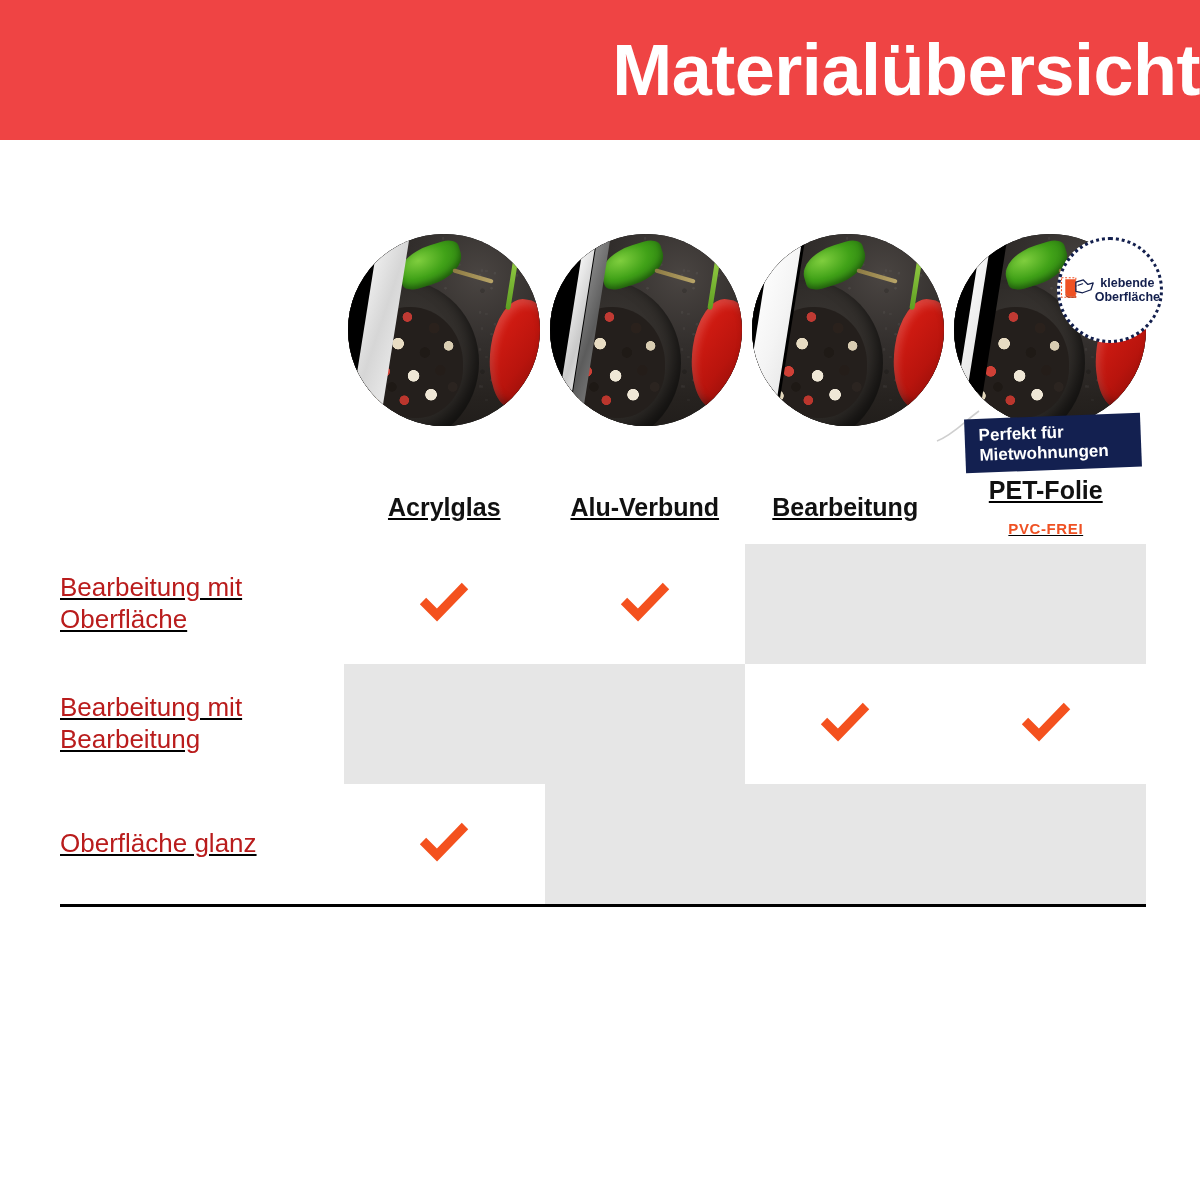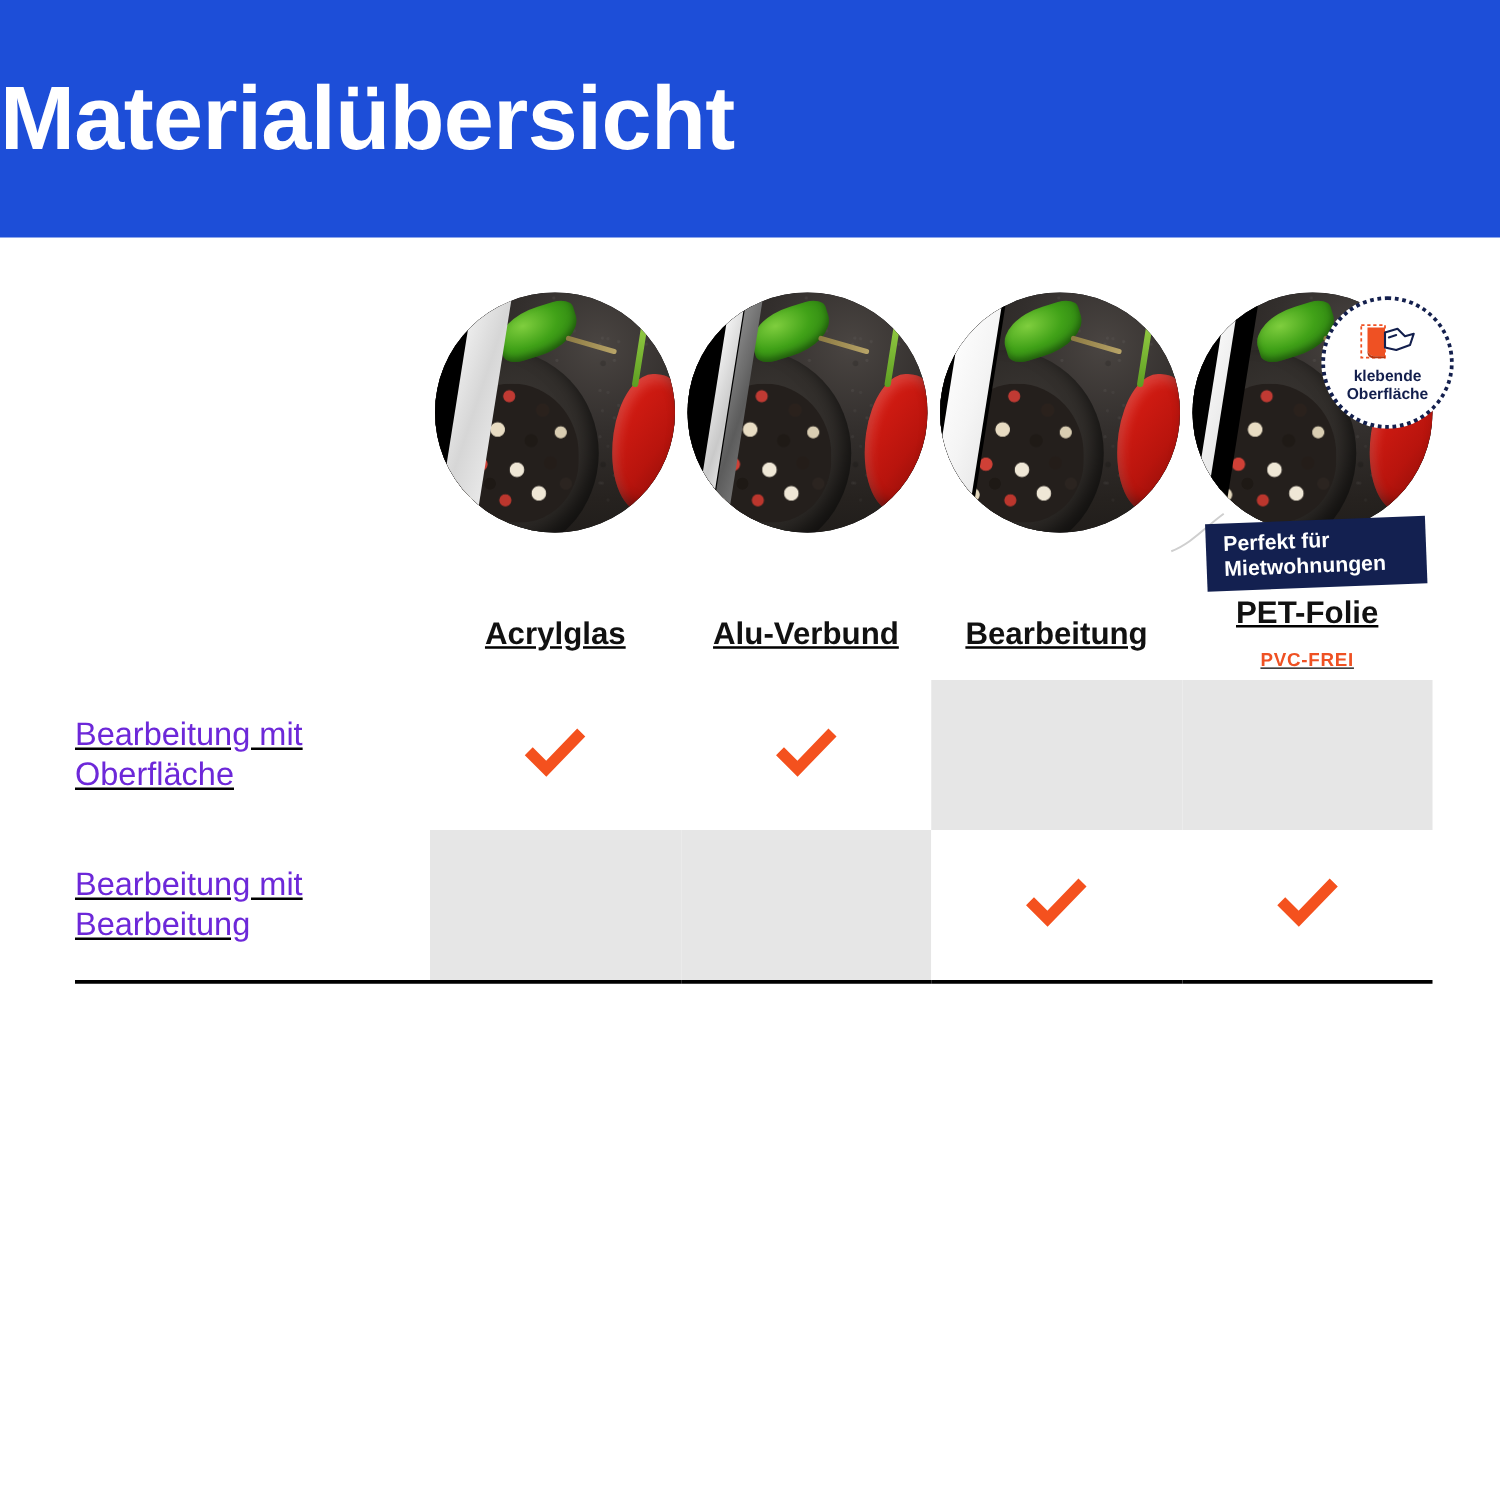--- a/index.html
+++ b/index.html
@@ -16,25 +16,25 @@
     overflow: hidden;
     -webkit-font-smoothing: antialiased;
   }
 
   
   .header-banner {
     position: absolute;
     left: 0;
     top: 0;
     width: 1200px;
-    height: 190px;
-    background: #1d4ed8;
+    height: 140px;
+    background: #ef4444;
     display: flex;
     align-items: center;
-    justify-content: flex-start;
+    justify-content: flex-end;
   }
   .header-title {
     color: #ffffff;
     font-family: "Liberation Sans", sans-serif;
     font-weight: bold;
     font-size: 72px;
     letter-spacing: -0.5px;
     line-height: 1;
     white-space: nowrap;
     text-align: center;
@@ -220,21 +220,21 @@
   .sticker-badge {
     position: absolute;
     left: 1057px;
     top: 237px;
     width: 106px;
     height: 106px;
     border-radius: 50%;
     background: #ffffff;
     border: 3px dotted #131f4d;
     display: flex;
-    flex-direction: column;
+    flex-direction: row;
     align-items: center;
     justify-content: center;
     box-sizing: border-box;
     z-index: 6;
   }
   .sticker-icon { width: 46px; height: 34px; margin-bottom: 2px; }
   .sticker-label {
     color: #131f4d;
     font-weight: bold;
     font-size: 12.5px;
@@ -332,21 +332,21 @@
   tr.data-row:last-child > * {
     border-bottom: 3px solid #000;
   }
   .row-label {
     height: 120px;
     vertical-align: middle;
     text-align: left;
     padding-left: 18px;
     box-sizing: border-box;
     font-size: 26px;
-    color: #6d28d9;
+    color: #b91c1c;
     line-height: 1.22;
     background: #ffffff;
   }
   .cell {
     height: 120px;
     vertical-align: middle;
     text-align: center;
     border-left: 3px solid #000;
   }
   .cell.yes { background: #ffffff; }
@@ -513,17 +513,30 @@
             </svg>
         </td>
         <td class="cell yes">
           <svg class="check" viewBox="0 0 52 40">
               <path d="M5,19 L19,33 L47,4" fill="none" stroke="#f4511e" stroke-width="9" stroke-linecap="butt" stroke-linejoin="miter"></path>
             </svg>
         </td>
       </tr>
 
 
+      <tr class="data-row">
+        <td class="row-label">
+          <div>Oberfläche glanz</div>
+        </td>
+        <td class="cell yes">
+          <svg class="check" viewBox="0 0 52 40">
+              <path d="M5,19 L19,33 L47,4" fill="none" stroke="#f4511e" stroke-width="9" stroke-linecap="butt" stroke-linejoin="miter"></path>
+            </svg>
+        </td>
+        <td class="cell no"></td>
+        <td class="cell no"></td>
+        <td class="cell no"></td>
+      </tr>
 
 
     </tbody>
   </table>
 </div>
 
 </body></html>

